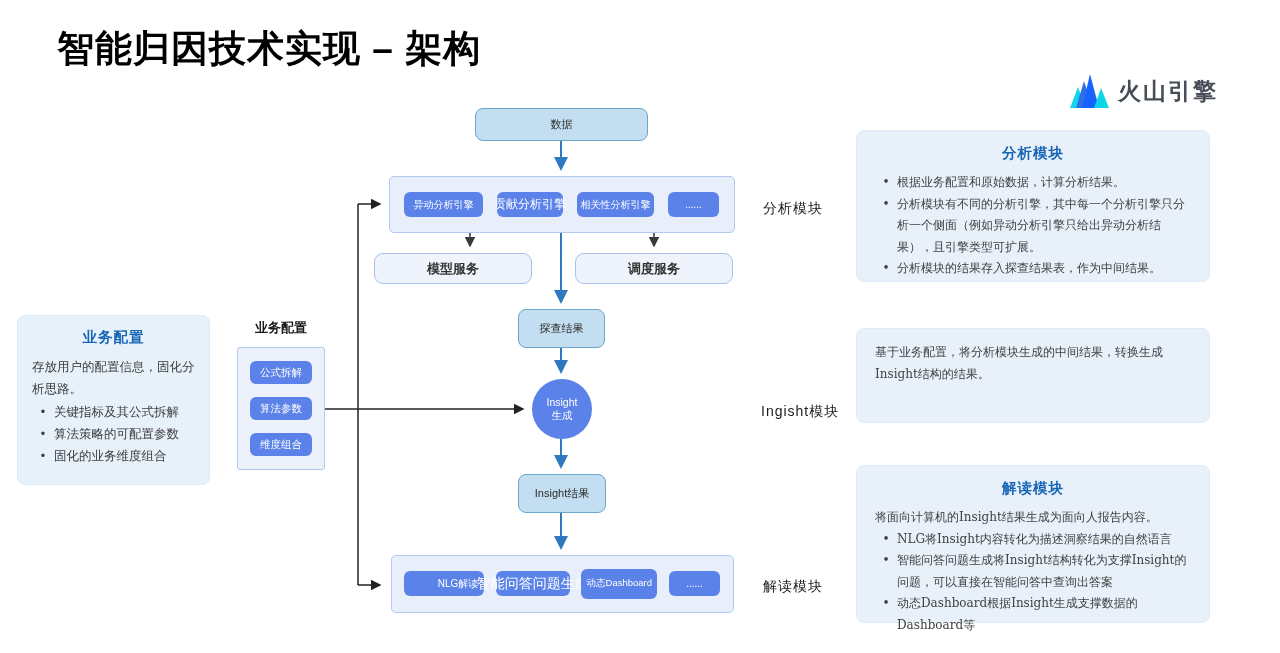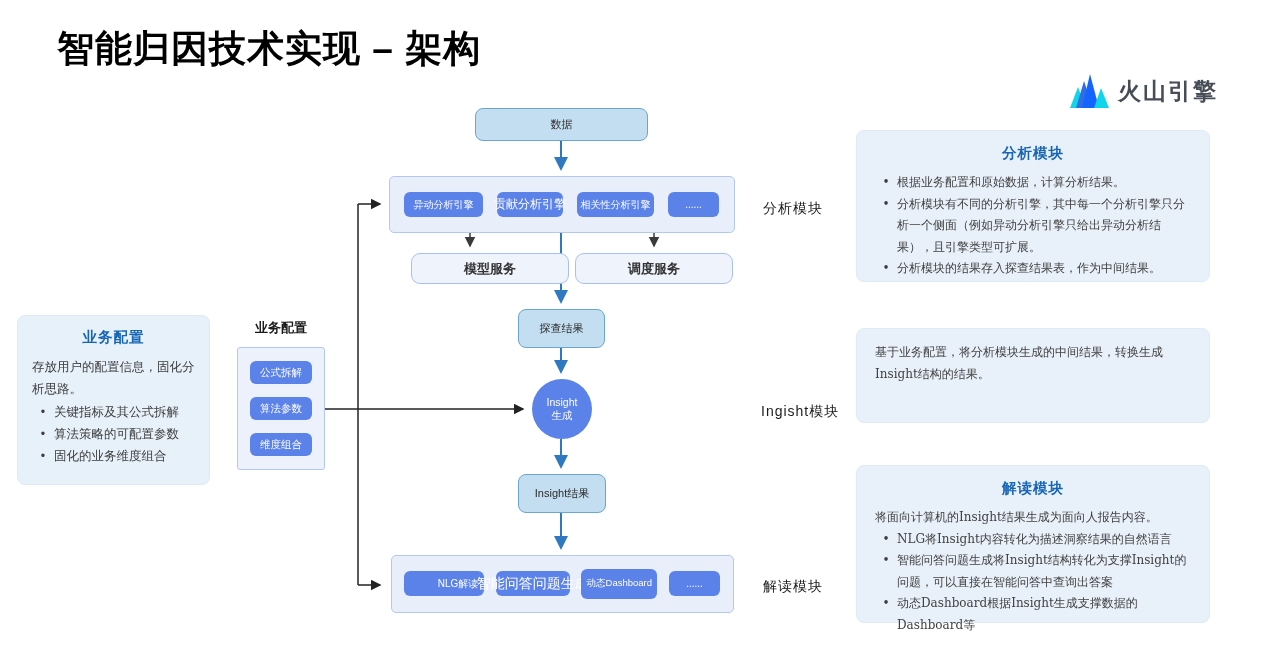--- a/index.html
+++ b/index.html
@@ -104,21 +104,21 @@
   <div class="node cyanbox" style="left:475px; top:108px; width:173px; height:33px;">数据</div>
 
   <div class="node lavender" style="left:389px; top:176px; width:346px; height:57px;"></div>
   <div class="engine-row" style="left:404px; top:192px; width:315px; height:25px;">
     <div class="chip" style="width:79px; height:25px; font-size:10px;">异动分析引擎</div>
     <div class="chip" style="width:66px; height:25px; font-size:12px;">贡献分析引擎</div>
     <div class="chip" style="width:77px; height:25px; font-size:10px;">相关性分析引擎</div>
     <div class="chip" style="width:51px; height:25px; font-size:10px;">......</div>
   </div>
 
-  <div class="node service" style="left:411px; top:253px; width:158px; height:31px;">模型服务</div>
+  <div class="node service" style="left:374px; top:253px; width:158px; height:31px;">模型服务</div>
   <div class="node service" style="left:575px; top:253px; width:158px; height:31px;">调度服务</div>
 
   <div class="node cyanbox" style="left:518px; top:309px; width:87px; height:39px;">探查结果</div>
 
   <div class="node circle" style="left:532px; top:379px; width:60px; height:60px;">
     <span>Insight</span>
     <span>生成</span>
   </div>
 
   <div class="node cyanbox" style="left:518px; top:474px; width:88px; height:39px;">Insight结果</div>

